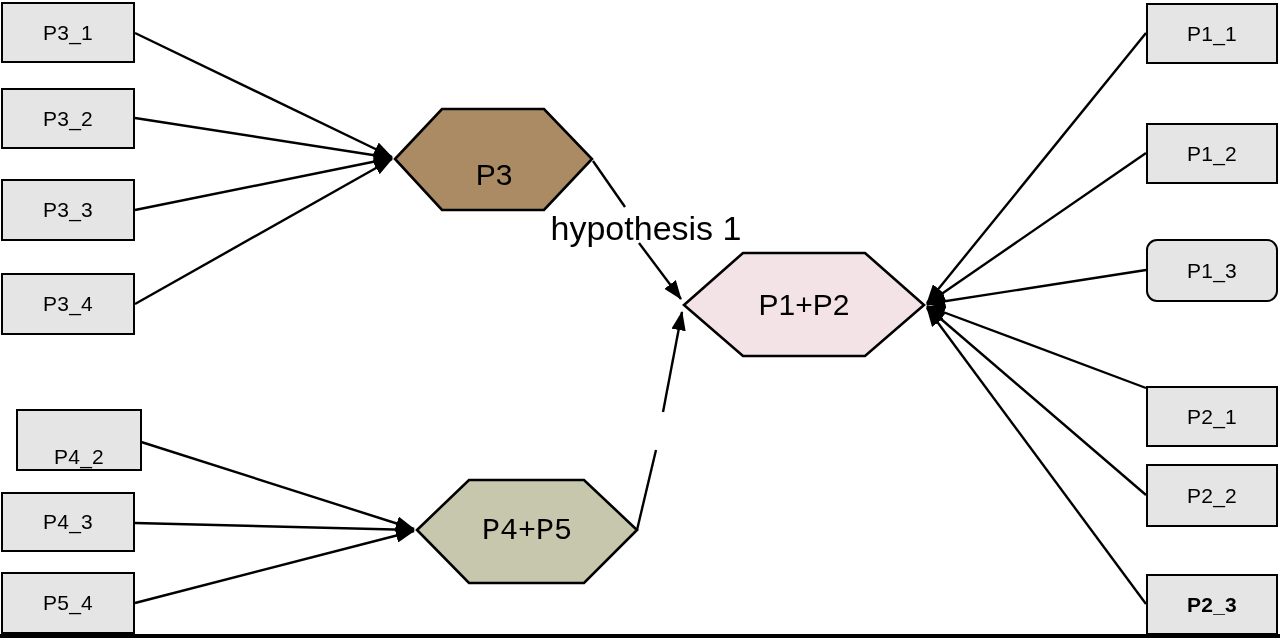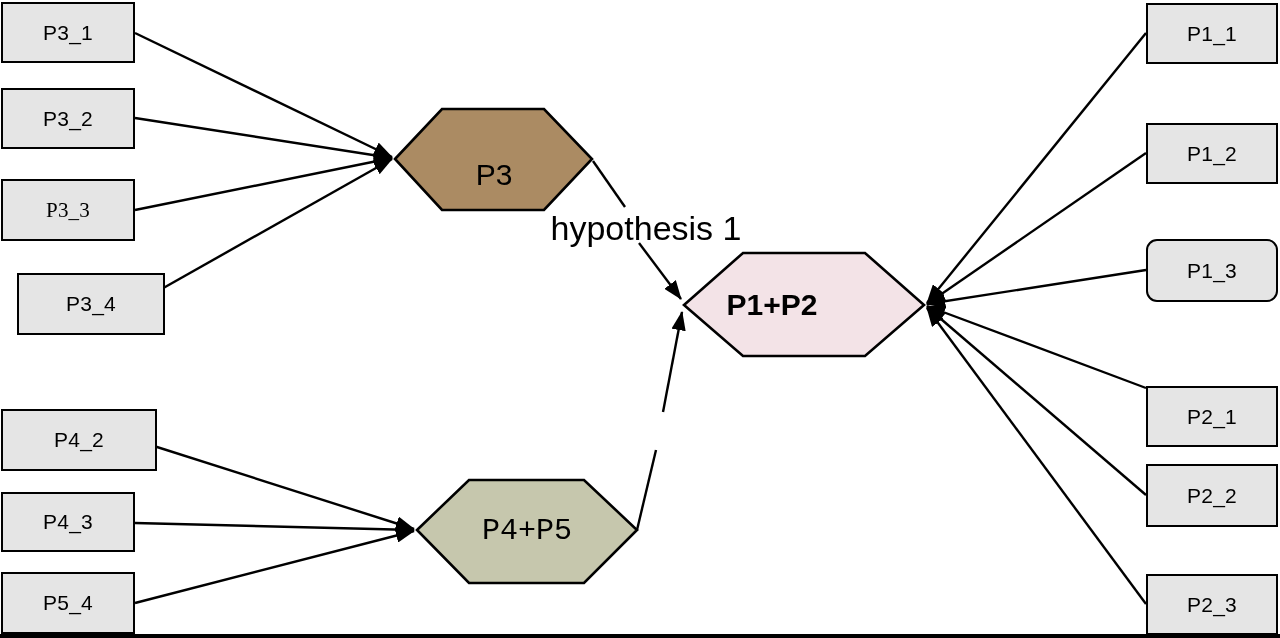--- a/index.html
+++ b/index.html
@@ -66,35 +66,35 @@
       </g>
     <g id="hex-group">
         <polygon points="395,159 442,109 544,109 592,159 544,210 442,210" fill="#AB8B63" stroke="#000000" stroke-width="2.6" stroke-linejoin="miter"></polygon>
         <polygon points="684,305 743,253 865,253 924,305 865,356 743,356" fill="#F3E3E7" stroke="#000000" stroke-width="2.6" stroke-linejoin="miter"></polygon>
         <polygon points="417,530 469,480 584,480 637,530 584,583 469,583" fill="#C6C7AD" stroke="#000000" stroke-width="2.6" stroke-linejoin="miter"></polygon>
       </g>
   </svg>
 
   <div id="labels-layer">
       <div class="hex-label" style="left: 494px; top: 159px; margin-top: 16px;">P3</div>
-      <div class="hex-label" style="left: 772px; top: 305px; font-weight: bold;">P1+P2</div>
+      <div class="hex-label" style="left: 804px; top: 305px;">P1+P2</div>
       <div class="hex-label" style="left: 527px; top: 531px; font-family: Liberation Mono, monospace;">P4+P5</div>
       <div class="node-box" style="left: 1px; top: 2px; width: 134px; height: 61px;">
         <span>P3_1</span>
       </div>
       <div class="node-box" style="left: 1px; top: 88px; width: 134px; height: 61px;">
         <span>P3_2</span>
       </div>
-      <div class="node-box" style="left: 1px; top: 179px; width: 134px; height: 62px; font-family: Liberation Serif, serif;">
+      <div class="node-box" style="left: 1px; top: 179px; width: 134px; height: 62px;">
         <span>P3_3</span>
       </div>
-      <div class="node-box" style="left: 1px; top: 273px; width: 148px; height: 62px; margin-left: 16px;">
+      <div class="node-box" style="left: 1px; top: 273px; width: 134px; height: 62px;">
         <span>P3_4</span>
       </div>
-      <div class="node-box" style="left: 1px; top: 409px; width: 156px; height: 62px;">
+      <div class="node-box" style="left: 16px; top: 409px; width: 126px; height: 62px; align-items: flex-end;">
         <span>P4_2</span>
       </div>
       <div class="node-box" style="left: 1px; top: 492px; width: 134px; height: 60px;">
         <span>P4_3</span>
       </div>
       <div class="node-box" style="left: 1px; top: 572px; width: 134px; height: 62px;">
         <span>P5_4</span>
       </div>
       <div class="node-box" style="left: 1146px; top: 3px; width: 132px; height: 61px;">
         <span>P1_1</span>
@@ -104,21 +104,21 @@
       </div>
       <div class="node-box" style="left: 1146px; top: 239px; width: 132px; height: 63px; border-radius: 11px;">
         <span>P1_3</span>
       </div>
       <div class="node-box" style="left: 1146px; top: 358px; width: 132px; height: 61px; margin-top: 28px;">
         <span>P2_1</span>
       </div>
       <div class="node-box" style="left: 1146px; top: 464px; width: 132px; height: 63px;">
         <span>P2_2</span>
       </div>
-      <div class="node-box" style="left: 1146px; top: 574px; width: 132px; height: 61px;">
+      <div class="node-box" style="left: 1146px; top: 574px; width: 132px; height: 61px; font-weight: bold;">
         <span>P2_3</span>
       </div>
     </div>
 
   <div class="edge-label" style="left:646px;top:209px">hypothesis 1</div>
 
   <div class="bottom-border"></div>
 </div>
 
 </body></html>

